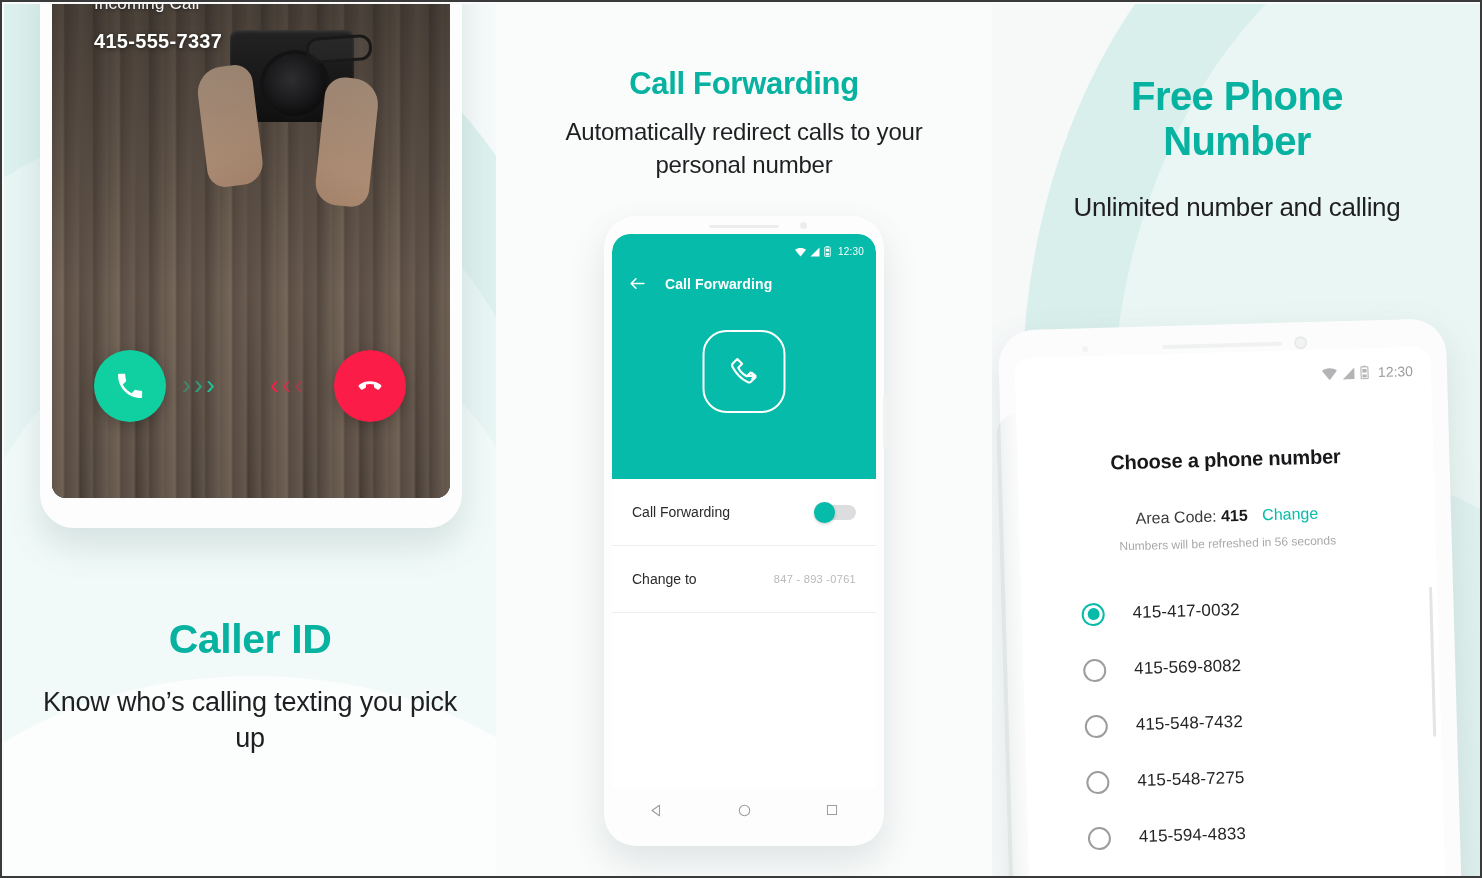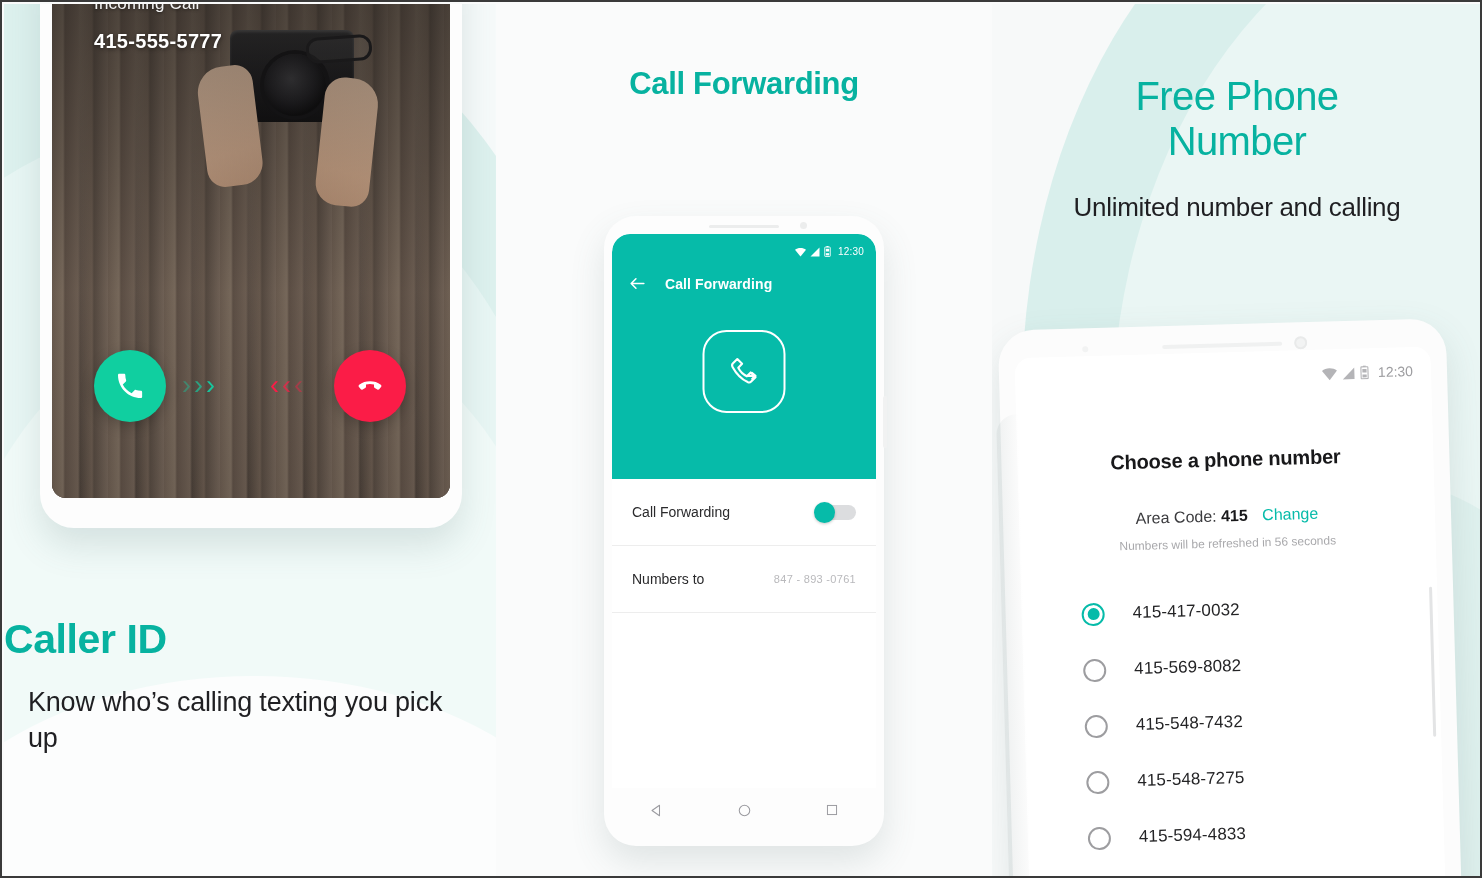--- a/index.html
+++ b/index.html
@@ -143,21 +143,21 @@
   .call-accept { left: 42px; background: #10cfa0; }
   .call-decline { left: 282px; background: #fb1c47; }
   .chev-row { position: absolute; top: 22px; display: flex; gap: 3px; }
   .chev-green { left: 130px; }
   .chev-red { left: 218px; }
   .chev { font-size: 27px; line-height: 27px; font-weight: 300; }
   .chev-green .chev { color: #17c79e; }
   .chev-red .chev { color: #fb1c47; }
   .chev.f1 { opacity: .42; } .chev.f2 { opacity: .7; } .chev.f3 { opacity: 1; }
 
-  .p1-caption { position: absolute; left: 0; right: 0; top: 612px; }
+  .p1-caption { position: absolute; left: 0; right: 0; top: 612px; text-align: center; }
   .cap-title {
     font-size: 41px; font-weight: 700; color: #07b2a0; letter-spacing: -.4px;
   }
   .cap-sub {
     font-size: 27px; color: #1f1f22; line-height: 1.33; margin-top: 22px;
     padding: 0 24px; letter-spacing: -.2px;
   }
 
   
   .panel2 {
@@ -243,21 +243,21 @@
     position: absolute; right: -420px; top: -110px;
     width: 790px; height: 1060px; border-radius: 50%;
     background: #eaf6f4;
   }
   .p3-blob-c {
     position: absolute; right: -150px; top: 470px;
     width: 560px; height: 640px; border-radius: 50%;
     background: #dff1ee;
   }
   .p3-head { position: absolute; left: 0; right: 0; top: 70px; text-align: center; }
-  .p3-title { font-size: 40px; font-weight: 400; color: #07b2a0; line-height: 1.12; letter-spacing: -.6px; }
+  .p3-title { font-size: 40px; font-weight: 700; color: #07b2a0; line-height: 1.12; letter-spacing: -.6px; }
   .p3-sub { font-size: 26px; color: #1f1f22; margin-top: 28px; letter-spacing: -.3px; }
 
   .phone3-wrap {
     position: absolute; left: 14px; top: 320px;
     width: 470px; height: 600px;
     transform: rotate(-1.6deg);
   }
   .phone3 {
     position: absolute; left: 0; top: 0; width: 448px; height: 600px;
     background: #fcfcfc; border-radius: 36px 36px 0 0;
@@ -340,21 +340,21 @@
         <div class="photo-person"></div>
         <div class="photo-camera"></div>
         <div class="photo-lens"></div>
         <div class="photo-hand-l"></div>
         <div class="photo-hand-r"></div>
         <div class="photo-glasses"></div>
         <div class="photo-shade"></div>
 
         <div class="p1-caller-meta">
           <div class="p1-incoming">Incoming Call</div>
-          <div class="p1-number">415-555-5777</div>
+          <div class="p1-number">415-555-7337</div>
         </div>
 
         <div class="p1-actions">
           <button class="call-btn call-accept">
             <svg width="32" height="32" viewBox="0 0 24 24">
               <path fill="#ffffff" d="M6.6 10.8c1.4 2.8 3.8 5.1 6.6 6.6l2.2-2.2c.3-.3.7-.4 1-.2 1.2.4 2.4.6 3.7.6.6 0 1 .4 1 1V20c0 .6-.4 1-1 1C10.7 21 3 13.3 3 3.9c0-.6.4-1 1-1h3.5c.6 0 1 .4 1 1 0 1.3.2 2.5.6 3.7.1.3 0 .7-.2 1l-2.3 2.2z"></path>
             </svg>
           </button>
           <div class="chev-row chev-green">
             <span class="chev f1">›</span>
@@ -377,20 +377,21 @@
 
     <div class="p1-caption">
       <div class="cap-title">Caller ID</div>
       <div class="cap-sub">Know who’s calling texting you pick up</div>
     </div>
   </div>
 
   <div class="panel2">
     <div class="p2-head">
       <div class="p2-title">Call Forwarding</div>
+      <div class="p2-sub">Automatically redirect calls to your personal number</div>
     </div>
 
     <div class="phone2">
       <div class="phone2-notchline"></div>
       <div class="phone2-cam"></div>
 
       <div class="phone2-screen">
         <div class="p2-teal">
           <div class="statusbar">
             <svg class="sb-ico" width="11" height="10" viewBox="0 0 24 20">
@@ -425,21 +426,21 @@
 
         <div class="p2-list">
           <div class="p2-row">
             <span class="p2-row-label">Call Forwarding</span>
             <span class="switch">
               <span class="switch-track"></span>
               <span class="switch-knob"></span>
             </span>
           </div>
           <div class="p2-row">
-            <span class="p2-row-label">Numbers to</span>
+            <span class="p2-row-label">Change to</span>
             <span class="p2-row-value">847 - 893 -0761</span>
           </div>
         </div>
       </div>
 
       <div class="phone2-nav">
         <svg width="15" height="15" viewBox="0 0 20 20">
           <path fill="none" stroke="#9b9ba0" stroke-width="1.4" stroke-linejoin="round" d="M14 3L4 10l10 7V3z"></path>
         </svg>
         <svg width="15" height="15" viewBox="0 0 20 20">

